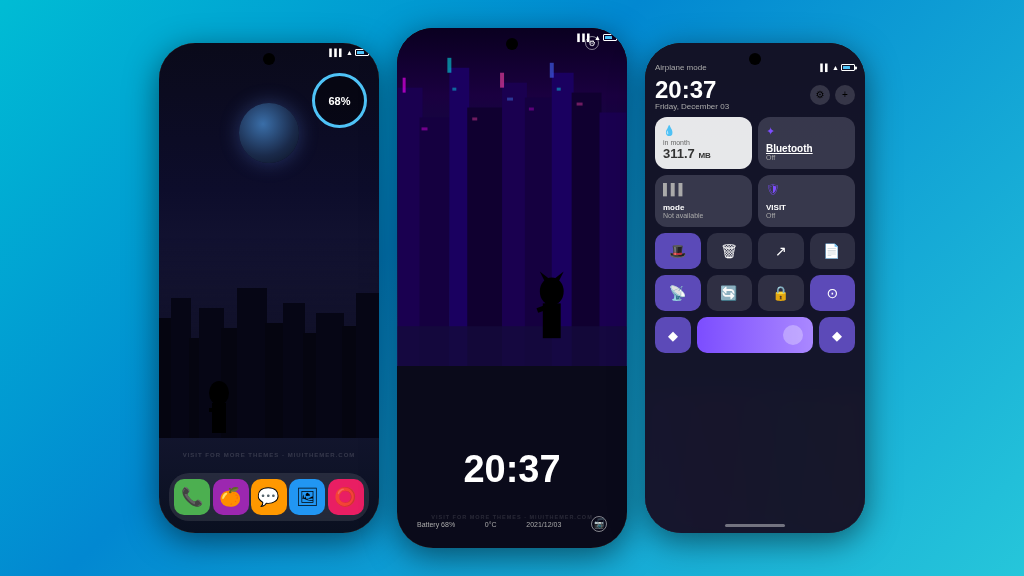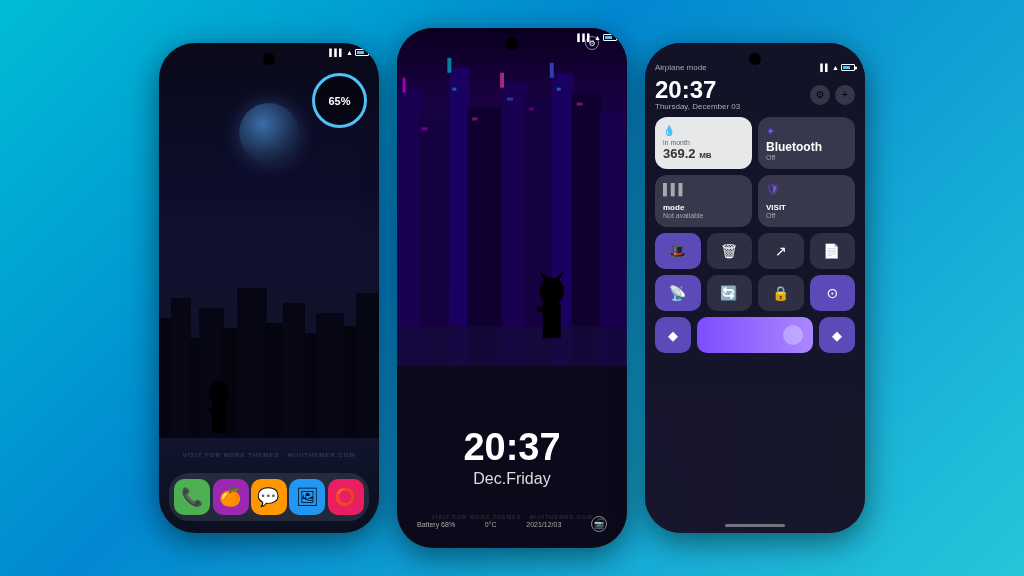--- a/index.html
+++ b/index.html
@@ -458,21 +458,21 @@
         <span class="ti">▲</span>
         <div class="battery-icon-small">
           <div class="battery-icon-fill"></div>
         </div>
       </div>
 
       <div class="punch-hole"></div>
 
 
       <div class="battery-widget-left">
-        <span>65%</span>
+        <span>68%</span>
       </div>
 
       <div class="planet"></div>
 
       <div style="position:absolute;bottom:95px;left:0;right:0;height:200px;background:linear-gradient(180deg,transparent,rgba(5,5,20,0.9));z-index:1;">
 
         <svg viewBox="0 0 220 200" style="position:absolute;bottom:0;width:100%;height:100%;">
           <rect x="0" y="80" width="15" height="120" fill="#050510"></rect>
           <rect x="12" y="60" width="20" height="140" fill="#060615"></rect>
           <rect x="30" y="100" width="12" height="100" fill="#050510"></rect>
@@ -604,21 +604,20 @@
           <rect x="148" y="277" width="5" height="28" fill="#000"></rect>
           <rect x="153" y="277" width="5" height="28" fill="#000"></rect>
 
           <polygon points="148,255 143,245 152,252" fill="#000"></polygon>
           <polygon points="162,255 167,245 158,252" fill="#000"></polygon>
         </svg>
       </div>
 
       <div class="lock-time">
         <div class="lock-time-big">20:37</div>
-        <div class="lock-date">Dec.Friday</div>
       </div>
 
       <div class="lock-status">
         <span>Battery 68%</span>
         <span>0°C</span>
         <span>2021/12/03</span>
         <span style="width:16px;height:16px;border-radius:50%;border:1px solid rgba(255,255,255,0.5);display:inline-flex;align-items:center;justify-content:center;font-size:8px;">📷</span>
       </div>
 
       <div style="position:absolute;bottom:28px;left:0;right:0;text-align:center;font-size:5.5px;color:rgba(255,255,255,0.12);letter-spacing:1px;font-weight:bold;z-index:5;">VISIT FOR MORE THEMES - MIUITHEMER.COM</div>
@@ -645,43 +644,43 @@
             <span class="ti">▲</span>
             <div class="battery-icon-small">
               <div class="battery-icon-fill"></div>
             </div>
           </div>
         </div>
 
         <div style="display:flex;align-items:center;justify-content:space-between;margin-bottom:6px;">
           <div>
             <div class="cc-time">20:37</div>
-            <div style="font-size:8px;color:#aaa;">Thursday, December 03</div>
+            <div style="font-size:8px;color:#aaa;">Friday, December 03</div>
           </div>
           <div style="display:flex;gap:5px;">
             <div style="width:20px;height:20px;border-radius:50%;background:rgba(255,255,255,0.15);display:flex;align-items:center;justify-content:center;font-size:10px;">⚙</div>
             <div style="width:20px;height:20px;border-radius:50%;background:rgba(255,255,255,0.15);display:flex;align-items:center;justify-content:center;font-size:10px;">+</div>
           </div>
         </div>
 
         <div class="cc-tile-row">
           <div class="cc-tile cc-tile-white">
             <div style="font-size:10px;color:#2196f3;">💧</div>
             <div>
               <div style="font-size:7px;color:#666;">in month</div>
               <div style="font-size:13px;font-weight:bold;color:#333;">
-                <span>369.2</span>
+                <span>311.7</span>
                 <span style="font-size:8px;">MB</span>
               </div>
             </div>
           </div>
           <div class="cc-tile cc-tile-dark">
             <div style="font-size:11px;color:#7c4dff;">✦</div>
             <div>
-              <div style="font-size:12px;color:#fff;font-weight:bold;">Bluetooth</div>
+              <div style="font-size:10px;color:#fff;font-weight:bold;text-decoration:underline;">Bluetooth</div>
               <div style="font-size:7px;color:#aaa;">Off</div>
             </div>
           </div>
         </div>
 
         <div class="cc-tile-row">
           <div class="cc-tile cc-tile-dark">
             <div style="font-size:11px;color:#aaa;">▌▌▌</div>
             <div>
               <div style="font-size:8px;color:#fff;font-weight:bold;">mode</div>

